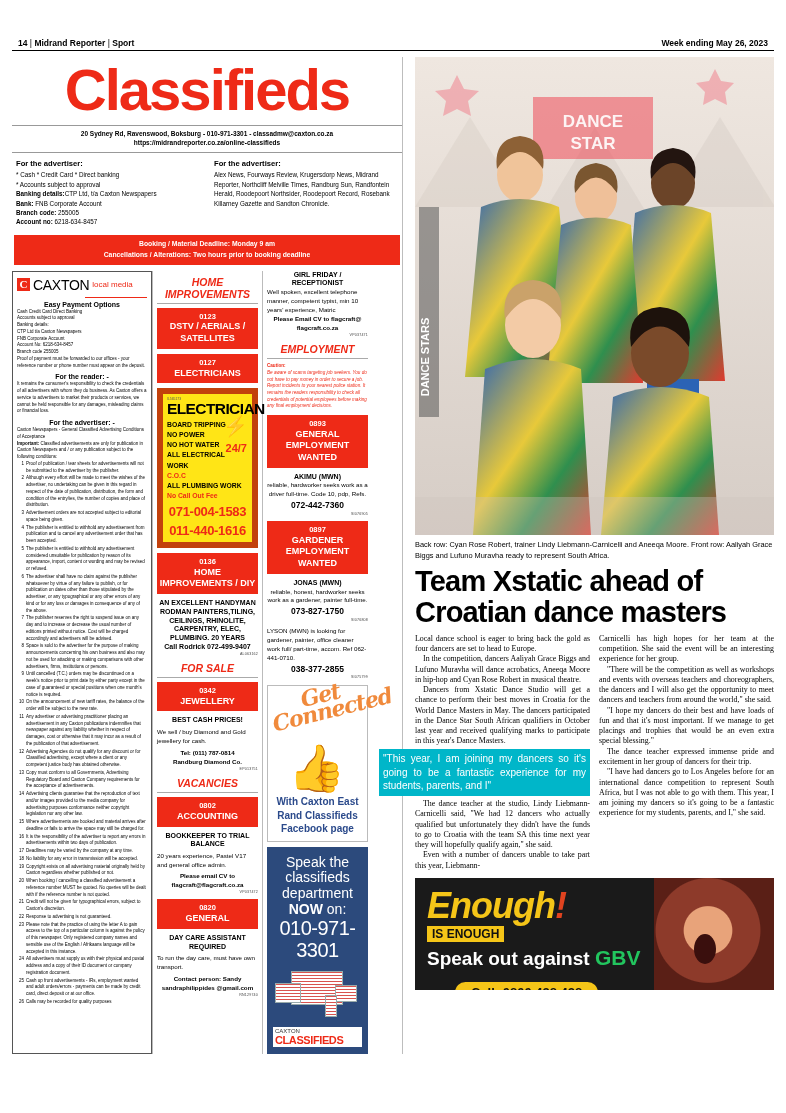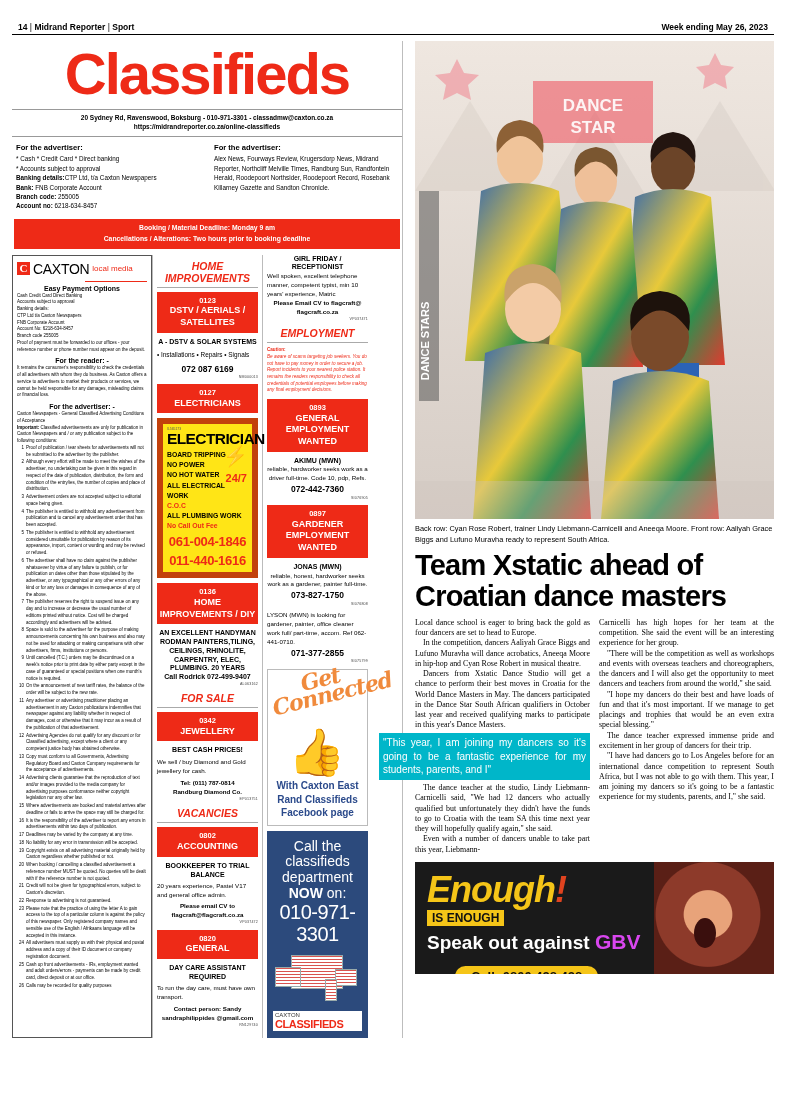--- a/index.html
+++ b/index.html
@@ -4,21 +4,21 @@
 <style>
   * { box-sizing: border-box; }
   html, body { margin:0; padding:0; }
   body {
     width:786px; height:1113px;
     background:#ffffff;
     font-family:"Liberation Sans", sans-serif;
     color:#000;
     overflow:hidden;
   }
-  .page { position:relative; width:786px; height:1113px; padding:0 12px; }
+  .page { position:relative; width:786px; height:1113px; padding:16px 12px; }
 
   
   .runhead {
     display:flex; justify-content:space-between; align-items:flex-end;
     font-size:8.5px; font-weight:bold; padding:22px 6px 2px 6px;
     border-bottom:1.6px solid #000;
   }
   .runhead .left span.sep { font-weight:normal; }
 
   
@@ -146,21 +146,21 @@
     font-size:10px; line-height:1.38; padding:3px 4px; margin:2px 0 3px -36px;
     width:calc(100% + 36px); float:none;
   }
 
   
   .gbv { margin-top:7px; height:112px; background:#1a1a1a; position:relative; overflow:hidden; }
   .gbv .enough { position:absolute; left:12px; top:10px; }
   .gbv .e-word { color:#f5c518; font-size:36px; font-weight:bold; font-style:italic; letter-spacing:-1px; line-height:1; }
   .gbv .e-sub { background:#f5c518; color:#111; font-size:12px; font-weight:bold; padding:1px 5px; display:inline-block; margin-top:1px; }
   .gbv .speak { position:absolute; left:12px; top:68px; color:#fff; font-size:19px; font-weight:bold; }
-  .gbv .speak b { color:#d946ef; font-size:21px; }
+  .gbv .speak b { color:#22c55e; font-size:21px; }
   .gbv .call { position:absolute; left:40px; top:104px; background:#f5c518; color:#111;
                font-size:13px; font-weight:bold; padding:3px 16px; border-radius:11px; }
   .gbv .woman { position:absolute; right:0; top:0; width:120px; height:138px;
                 background:radial-gradient(circle at 45% 38%, #e8a37a 0 22%, #8d3a2a 23% 48%, #5a1f16 49% 100%); }
   .gbv .mouth { position:absolute; right:58px; top:56px; width:22px; height:30px;
                 background:#3a0f0d; border-radius:50%; }
 </style>
 </head>
 <body>
 
@@ -347,48 +347,41 @@
             </div>
         </div>
 
         <div class="cls-col c2">
           <div class="sec-head">HOME<br>IMPROVEMENTS</div>
 
           <div class="red-box">
             <span class="code">0123</span>
             <span>DSTV / AERIALS /<br>SATELLITES</span>
           </div>
-          <div class="ad">
-            <div class="t">A - DSTV &amp; SOLAR SYSTEMS</div>
-            <div class="bullets" style="margin-top:3px">• Installations
-• Repairs • Signals</div>
-            <div class="ph" style="margin-top:3px">072 087 6169</div>
-            <div class="ref">NM000013</div>
-          </div>
 
           <div class="red-box">
             <span class="code">0127</span>
             <span>ELECTRICIANS</span>
           </div>
 
           <div class="elec">
             <div class="ref2">IL565173</div>
             <h4>ELECTRICIAN</h4>
             <div class="bolt">⚡</div>
             <div class="two47">24/7</div>
             <ul id="elec-list">
                 <li>BOARD TRIPPING</li>
                 <li>NO POWER</li>
                 <li>NO HOT WATER</li>
                 <li>ALL ELECTRICAL WORK</li>
                 <li class="red">C.O.C</li>
                 <li>ALL PLUMBING WORK</li>
                 <li class="red">No Call Out Fee</li>
               </ul>
-            <div class="nums">061-004-1846</div>
+            <div class="nums">071-004-1583</div>
             <div class="nums">011-440-1616</div>
           </div>
 
           <div class="red-box">
             <span class="code">0136</span>
             <span>HOME<br>IMPROVEMENTS / DIY</span>
           </div>
           <div class="ad">
             <div class="t">AN EXCELLENT HANDYMAN RODMAN PAINTERS,TILING, CEILINGS, RHINOLITE, CARPENTRY, ELEC, PLUMBING. 20 YEARS</div>
             <div class="t" style="font-weight:bold">Call Rodrick 072-499-9407</div>
@@ -465,33 +458,33 @@
             <span>GARDENER<br>EMPLOYMENT<br>WANTED</span>
           </div>
           <div class="ad">
             <div class="t">JONAS (MWN)</div>
             <div class="c">reliable, honest, hardworker seeks work as a gardener, painter full-time.</div>
             <div class="ph">073-827-1750</div>
             <div class="ref">SI076808</div>
           </div>
           <div class="ad">
             <div>LYSON (MWN) is looking for gardener, painter, office cleaner work full/ part-time, accom. Ref 062-441-0710.</div>
-            <div class="ph">071-377-2855</div>
+            <div class="ph">038-377-2855</div>
             <div class="ref">SI075799</div>
           </div>
 
           <div class="getconn">
             <span class="gc-script">Get</span>
             <span class="gc-script" style="margin-left:2px;margin-top:-4px">Connected</span>
             <div class="thumb">👍</div>
             <div class="gc-txt">With Caxton East Rand Classifieds Facebook page</div>
           </div>
 
           <div class="callbox">
-            <div class="l1">Call the</div>
+            <div class="l1">Speak the</div>
             <div class="l1">classifieds</div>
             <div class="l1">department</div>
             <div class="l1"><b>NOW</b><span> on:</span></div>
             <div class="num">010-971-</div>
             <div class="num">3301</div>
             <div class="devices">
               <div class="dev" style="left:18px;top:4px;width:52px;height:34px;">
                   <i></i>
                 </div>
               <div class="dev" style="left:2px;top:16px;width:26px;height:20px;">

